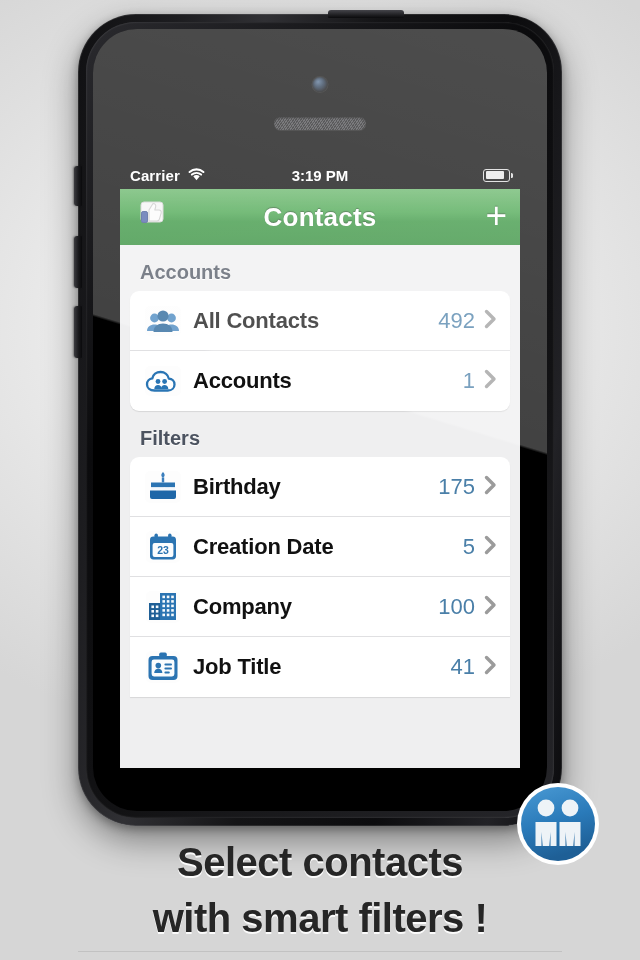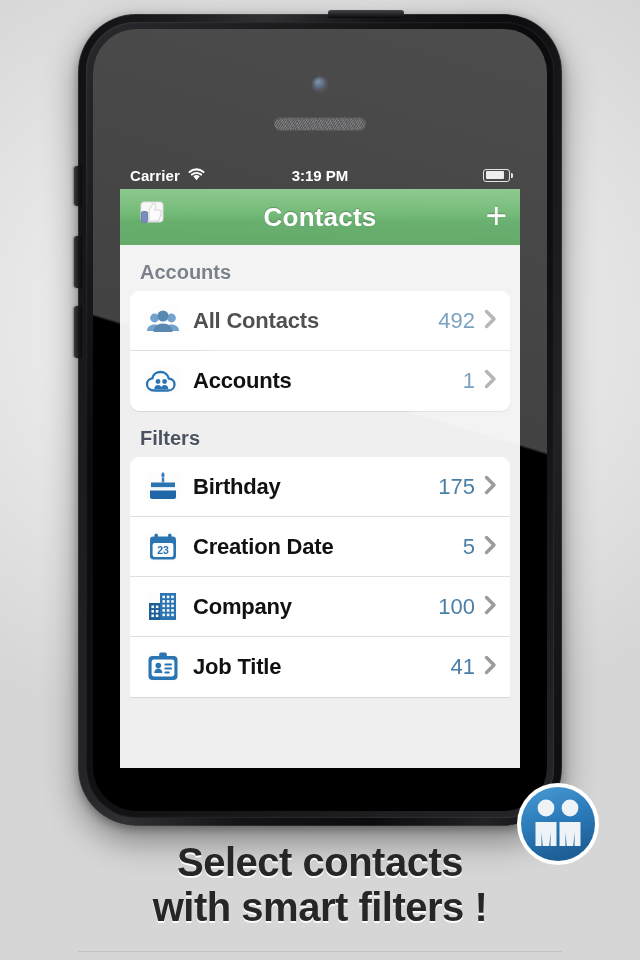--- a/index.html
+++ b/index.html
@@ -212,21 +212,21 @@
   .caption {
     position: absolute;
     left: 0; right: 0; top: 840px;
     text-align: center;
     font-size: 40px; font-weight: bold;
     color: #262626;
     line-height: 1.12;
     letter-spacing: -0.5px;
     text-shadow: 0 2px 0 rgba(255,255,255,0.9);
   }
-  .caption .l2 { display: block; }
+  .caption .l2 { display: block; margin-top: 11px; }
   .bottom-rule {
     position: absolute;
     left: 78px; right: 78px; top: 951px;
     height: 1px;
     background: rgba(0,0,0,0.09);
   }
 </style>
 </head>
 <body>
 

